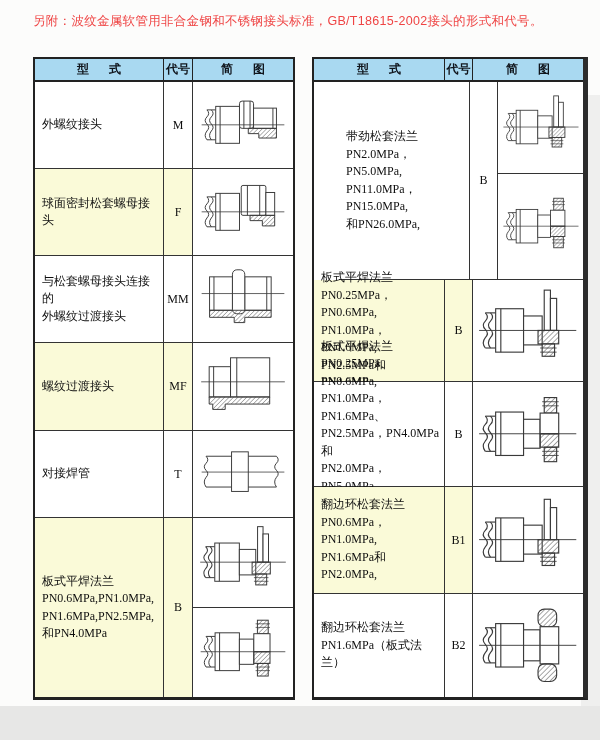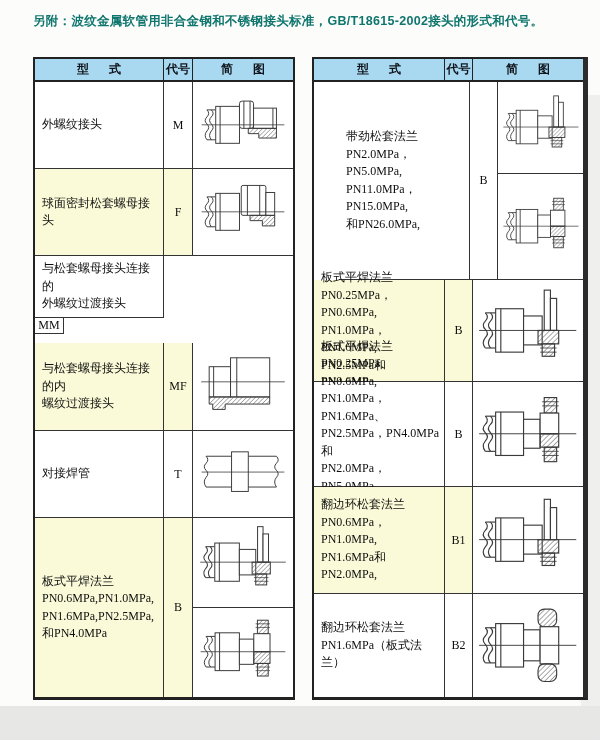--- a/index.html
+++ b/index.html
@@ -1,20 +1,20 @@
 <!DOCTYPE html>
 <html><head>
 <meta charset="utf-8">
 <style>
   *{margin:0;padding:0;box-sizing:border-box}
   html,body{width:600px;height:740px}
   body{position:relative;background:#fcfcfb;font-family:"Liberation Sans",sans-serif;overflow:hidden}
   .bottom-shade{position:absolute;left:0;top:706px;width:600px;height:34px;background:#e7e7e6}
   .right-shade{position:absolute;left:581px;top:95px;width:19px;height:611px;background:#efefee}
-  .title{position:absolute;left:33px;top:13px;font-size:12.5px;font-weight:bold;color:#0f766e;letter-spacing:.3px;white-space:nowrap}
+  .title{position:absolute;left:33px;top:13px;font-size:12.5px;font-weight:normal;color:#ef4444;letter-spacing:.3px;white-space:nowrap}
   .tables{position:absolute;left:33px;top:57px;display:flex;gap:17px}
   .jtable{background:#fff;border:2px solid #222;border-bottom-width:3px}
   .jtable.left{width:262px}
   .jtable.right{width:276px;border-right-width:5px;border-right-color:#2c2c2c}
   .hrow{display:flex;height:23px;background:var(--hdr,#a9d9f1);border-bottom:2px solid #222}
   .hcell{display:flex;align-items:center;justify-content:center;font-size:12px;font-weight:bold;color:#10151c;border-right:1px solid #222;white-space:pre}
   .hcell:last-child{border-right:none}
   .trow{display:flex}
   .tcell{border-right:1px solid #333;border-bottom:1px solid #333;display:flex;background:#fff}
   .tcell:last-child{border-right:none}
@@ -98,21 +98,21 @@
                 <line x1="55" y1="13" x2="55" y2="47"></line>
                 <line x1="69" y1="13" x2="69" y2="47"></line>
                 <rect x="76" y="21" width="10" height="26" fill="#fff"></rect>
                 <polygon points="58,47 86,47 86,59 72,59 72,53 58,53" fill="url(#h2)"></polygon>
                 <line x1="3" y1="43" x2="97" y2="43" stroke-width="0.9"></line>
               </g>
             </svg>
           </div>
         </div>
       </div>
-      <div class="trow" style="height: 87px; flex-direction: column;">
+      <div class="trow" style="height: 87px;">
         <div class="tcell type-cell" style="width: 129px;">
           <div class="type-line">与松套螺母接头连接的</div>
           <div class="type-line">外螺纹过渡接头</div>
         </div>
         <div class="tcell code-cell" style="width: 29px;">MM</div>
         <div class="tcell dia-col">
           <div class="dia-box" style="flex: 1 1 0%;">
             <svg viewBox="0 0 100 86" preserveAspectRatio="xMidYMid meet" style="width:94%;height:88%">
               <defs>
                 <pattern id="h3" width="3.5" height="3.5" patternUnits="userSpaceOnUse" patternTransform="rotate(45)">
@@ -127,21 +127,20 @@
                 <rect x="38" y="10" width="14" height="50" rx="5" fill="#fff"></rect>
                 <polygon points="12,56 82,56 82,64 52,64 52,70 40,70 40,64 12,64" fill="url(#h3)"></polygon>
                 <line x1="3" y1="37" x2="97" y2="37" stroke-width="0.9"></line>
               </g>
             </svg>
           </div>
         </div>
       </div>
       <div class="trow" style="height: 88px;">
         <div class="tcell type-cell hl" style="width: 129px;">
-          <div class="type-line">与松套螺母接头连接的内</div>
           <div class="type-line">螺纹过渡接头</div>
         </div>
         <div class="tcell code-cell hl" style="width: 29px;">MF</div>
         <div class="tcell dia-col">
           <div class="dia-box" style="flex: 1 1 0%;">
             <svg viewBox="0 0 100 86" preserveAspectRatio="xMidYMid meet" style="width:94%;height:88%">
               <defs>
                 <pattern id="h4" width="3.5" height="3.5" patternUnits="userSpaceOnUse" patternTransform="rotate(45)">
                   <line x1="0" y1="0" x2="0" y2="3.5" stroke="#555" stroke-width="1"></line>
                 </pattern>

